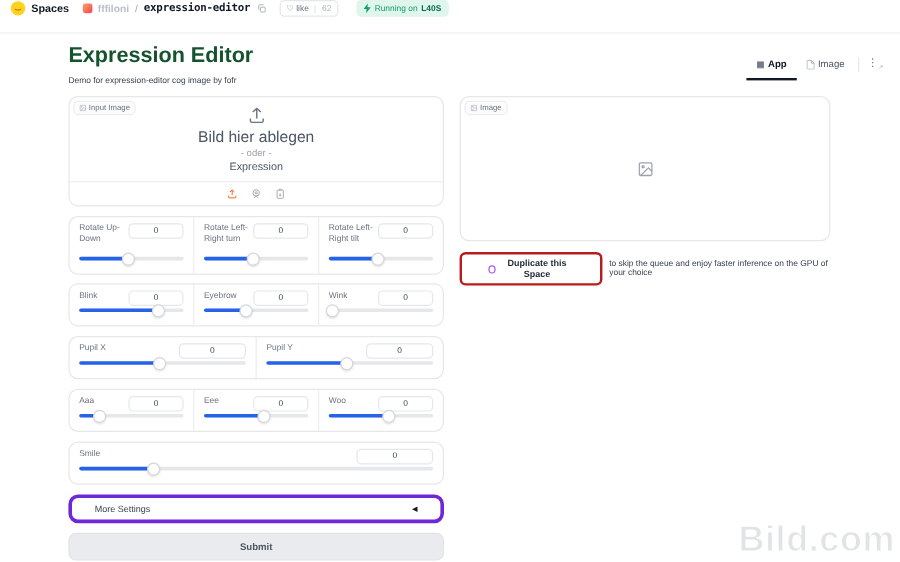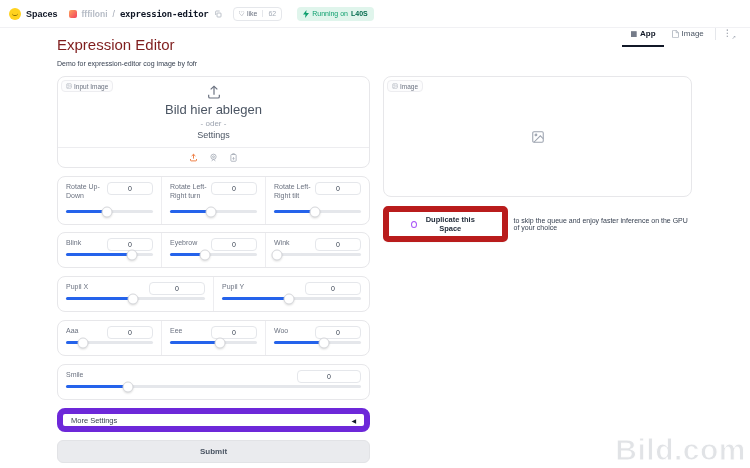--- a/index.html
+++ b/index.html
@@ -4,21 +4,21 @@
 <style>
   * { margin:0; padding:0; box-sizing:border-box; }
   html,body { width:750px; height:468px; }
   body {
     font-family:"Liberation Sans", sans-serif;
     background:#ffffff; color:#111827;
     position:relative; overflow:hidden;
   }
   
   .hdr {
-    height:28px; display:flex; align-items:center;
+    height:28px; display:flex; align-items:flex-start;
     padding:0 10px 0 9px; border-bottom:1px solid #f1f1f4;
   }
   .hdr-left { display:flex; align-items:center; gap:5px; }
   .hf-logo { width:12px; height:12px; border-radius:50%; background:#ffd21e; position:relative; }
   .hf-logo::after { content:""; position:absolute; left:3px; top:3px; width:6px; height:4px;
     border-bottom:1.2px solid #8a6d00; border-radius:0 0 6px 6px; }
   .brand { font-size:9px; font-weight:bold; color:#111827; margin-right:6px; }
   .owner-avatar { width:8px; height:8px; border-radius:2px;
     background:linear-gradient(135deg,#fca55d,#f43f5e); }
   .owner { font-size:8.5px; color:#b6bcc6;font-weight:bold; }
@@ -38,21 +38,21 @@
     font-size:8px; color:#4b5563; }
   .nav-item.active { color:#111827; font-weight:bold; border-bottom:2px solid #111827; padding-top:2px; }
   .app-glyph { font-size:7px; color:#6b7280; }
   .comm-dot { width:7px; height:7px; border-radius:50%; background:#fbbf24; }
   .count-badge { background:#1f2937; color:#fff; font-size:6px; border-radius:3px; padding:1px 3px; line-height:1; }
   .nav-divider { width:1px; height:12px; background:#e5e7eb; margin:0 3px; }
   .menu-dots { font-size:9px; color:#6b7280; padding:0 4px; position:relative; }
   .menu-ext { font-size:5px; color:#9ca3af; vertical-align:sub; }
   
   .main { padding:8px 58px 0 57px; }
-  .page-title { font-size:15px; font-weight:normal; color:#7f1d1d; }
+  .page-title { font-size:18px; font-weight:bold; color:#14532d; }
   .page-sub { font-size:7px; color:#374151; margin-top:7px; }
   .cols { display:flex; gap:13px; margin-top:9px; align-items:flex-start; }
   .col-left { width:313px; }
   .col-right { width:309px; }
   .comp-label { position:absolute; top:3px; left:3px; display:flex; align-items:center; gap:2px;
     font-size:6.5px; color:#6b7280; background:#fcfcfd; border:1px solid #ededf0;
     border-radius:4px; padding:1.5px 4px; z-index:2; }
   
   .upload-box { position:relative; height:92px; border:1px solid #e7e7ea; border-radius:8px;
     display:flex; flex-direction:column; background:#fff; }
@@ -75,32 +75,32 @@
     font-size:7px; text-align:center; color:#374151; background:#fff;
     font-family:"Liberation Sans", sans-serif; flex-shrink:0; }
   .sinput.w2 { width:56px; }
   .sinput.w3 { width:64px; }
   .strack { position:relative; height:3px; background:#e5e7eb; border-radius:2px; margin-top:auto; margin-bottom:3px; }
   .sfill { position:absolute; left:0; top:0; height:100%; width:var(--pos,50%); background:#2563eb; border-radius:2px; }
   .shandle { position:absolute; left:var(--pos,50%); top:50%; transform:translate(-50%,-50%);
     width:11px; height:11px; background:#fff; border:1px solid #d6d7db; border-radius:50%;
     box-shadow:0 1px 2px rgba(0,0,0,0.12); }
   
-  .accordion { border:6px solid #6d28d9; border-radius:8px; height:24px; margin-top:8px;
-    display:flex; align-items:center; justify-content:space-between; padding:0 8px; background:#fff; }
+  .accordion { border:3px solid #6d28d9; border-radius:8px; height:24px; margin-top:8px;
+    display:flex; align-items:center; justify-content:space-between; padding:0 19px; background:#fff; }
   .accordion-label { font-size:7.5px; color:#374151; }
   .accordion-arrow { font-size:6px; color:#111827; }
   .submit-btn { margin-top:8px; width:100%; height:23px; background:#eaebee; border:1px solid #e2e3e6;
     border-radius:6px; font-size:8px; font-weight:bold; color:#4b5563;
     font-family:"Liberation Sans", sans-serif; }
   
   .image-box { position:relative; height:121px; border:1px solid #e7e7ea; border-radius:8px;
     display:flex; align-items:center; justify-content:center; background:#fff; }
   .dup-row { display:flex; align-items:center; gap:6px; margin-top:9px; }
-  .dup-btn { display:flex; align-items:center; gap:4px; background:#fff; border:6px solid #b91c1c;
+  .dup-btn { display:flex; align-items:center; gap:4px; background:#fff; border:2px solid #b91c1c;
     border-radius:5px; padding:3px 22px; font-size:7.5px; font-weight:bold; color:#1f2937;
     font-family:"Liberation Sans", sans-serif; box-shadow:0 1px 1px rgba(0,0,0,0.03); }
   .dup-icon { width:7px; height:7px; border:1.6px solid #a855f7; border-radius:50%; }
   .dup-text { font-size:7px; color:#374151; }
   
   .watermark { position:absolute; right:4px; bottom:1px; font-size:30px; font-weight:bold;
     letter-spacing:0.5px; color:rgba(201,204,209,0.55);
     -webkit-text-stroke:1px rgba(255,255,255,0.95); pointer-events:none; }
   svg { display:block; }
 </style>
@@ -171,21 +171,21 @@
           <span>Input Image</span>
         </span>
         <div class="upload-main">
           <svg width="16" height="16" viewBox="0 0 24 24" fill="none" stroke="#6b7280" stroke-width="1.8">
             <path d="M12 16V4"></path>
               <path d="m7 8 5-4.5L17 8"></path>
               <path d="M4 16v3a2 2 0 0 0 2 2h12a2 2 0 0 0 2-2v-3"></path>
           </svg>
           <span class="drop-text">Bild hier ablegen</span>
           <span class="or-text">- oder -</span>
-          <span class="upload-link">Settings</span>
+          <span class="upload-link">Expression</span>
         </div>
         <div class="upload-toolbar">
           <svg width="9" height="9" viewBox="0 0 24 24" fill="none" stroke="#ea580c" stroke-width="2">
             <path d="M12 15V4"></path>
               <path d="m7 8 5-4.5L17 8"></path>
               <path d="M4 16v3a2 2 0 0 0 2 2h12a2 2 0 0 0 2-2v-3"></path>
           </svg>
           <svg width="9" height="9" viewBox="0 0 24 24" fill="none" stroke="#9ca3af" stroke-width="2">
             <circle cx="12" cy="10" r="7"></circle>
               <circle cx="12" cy="10" r="2.5"></circle>

